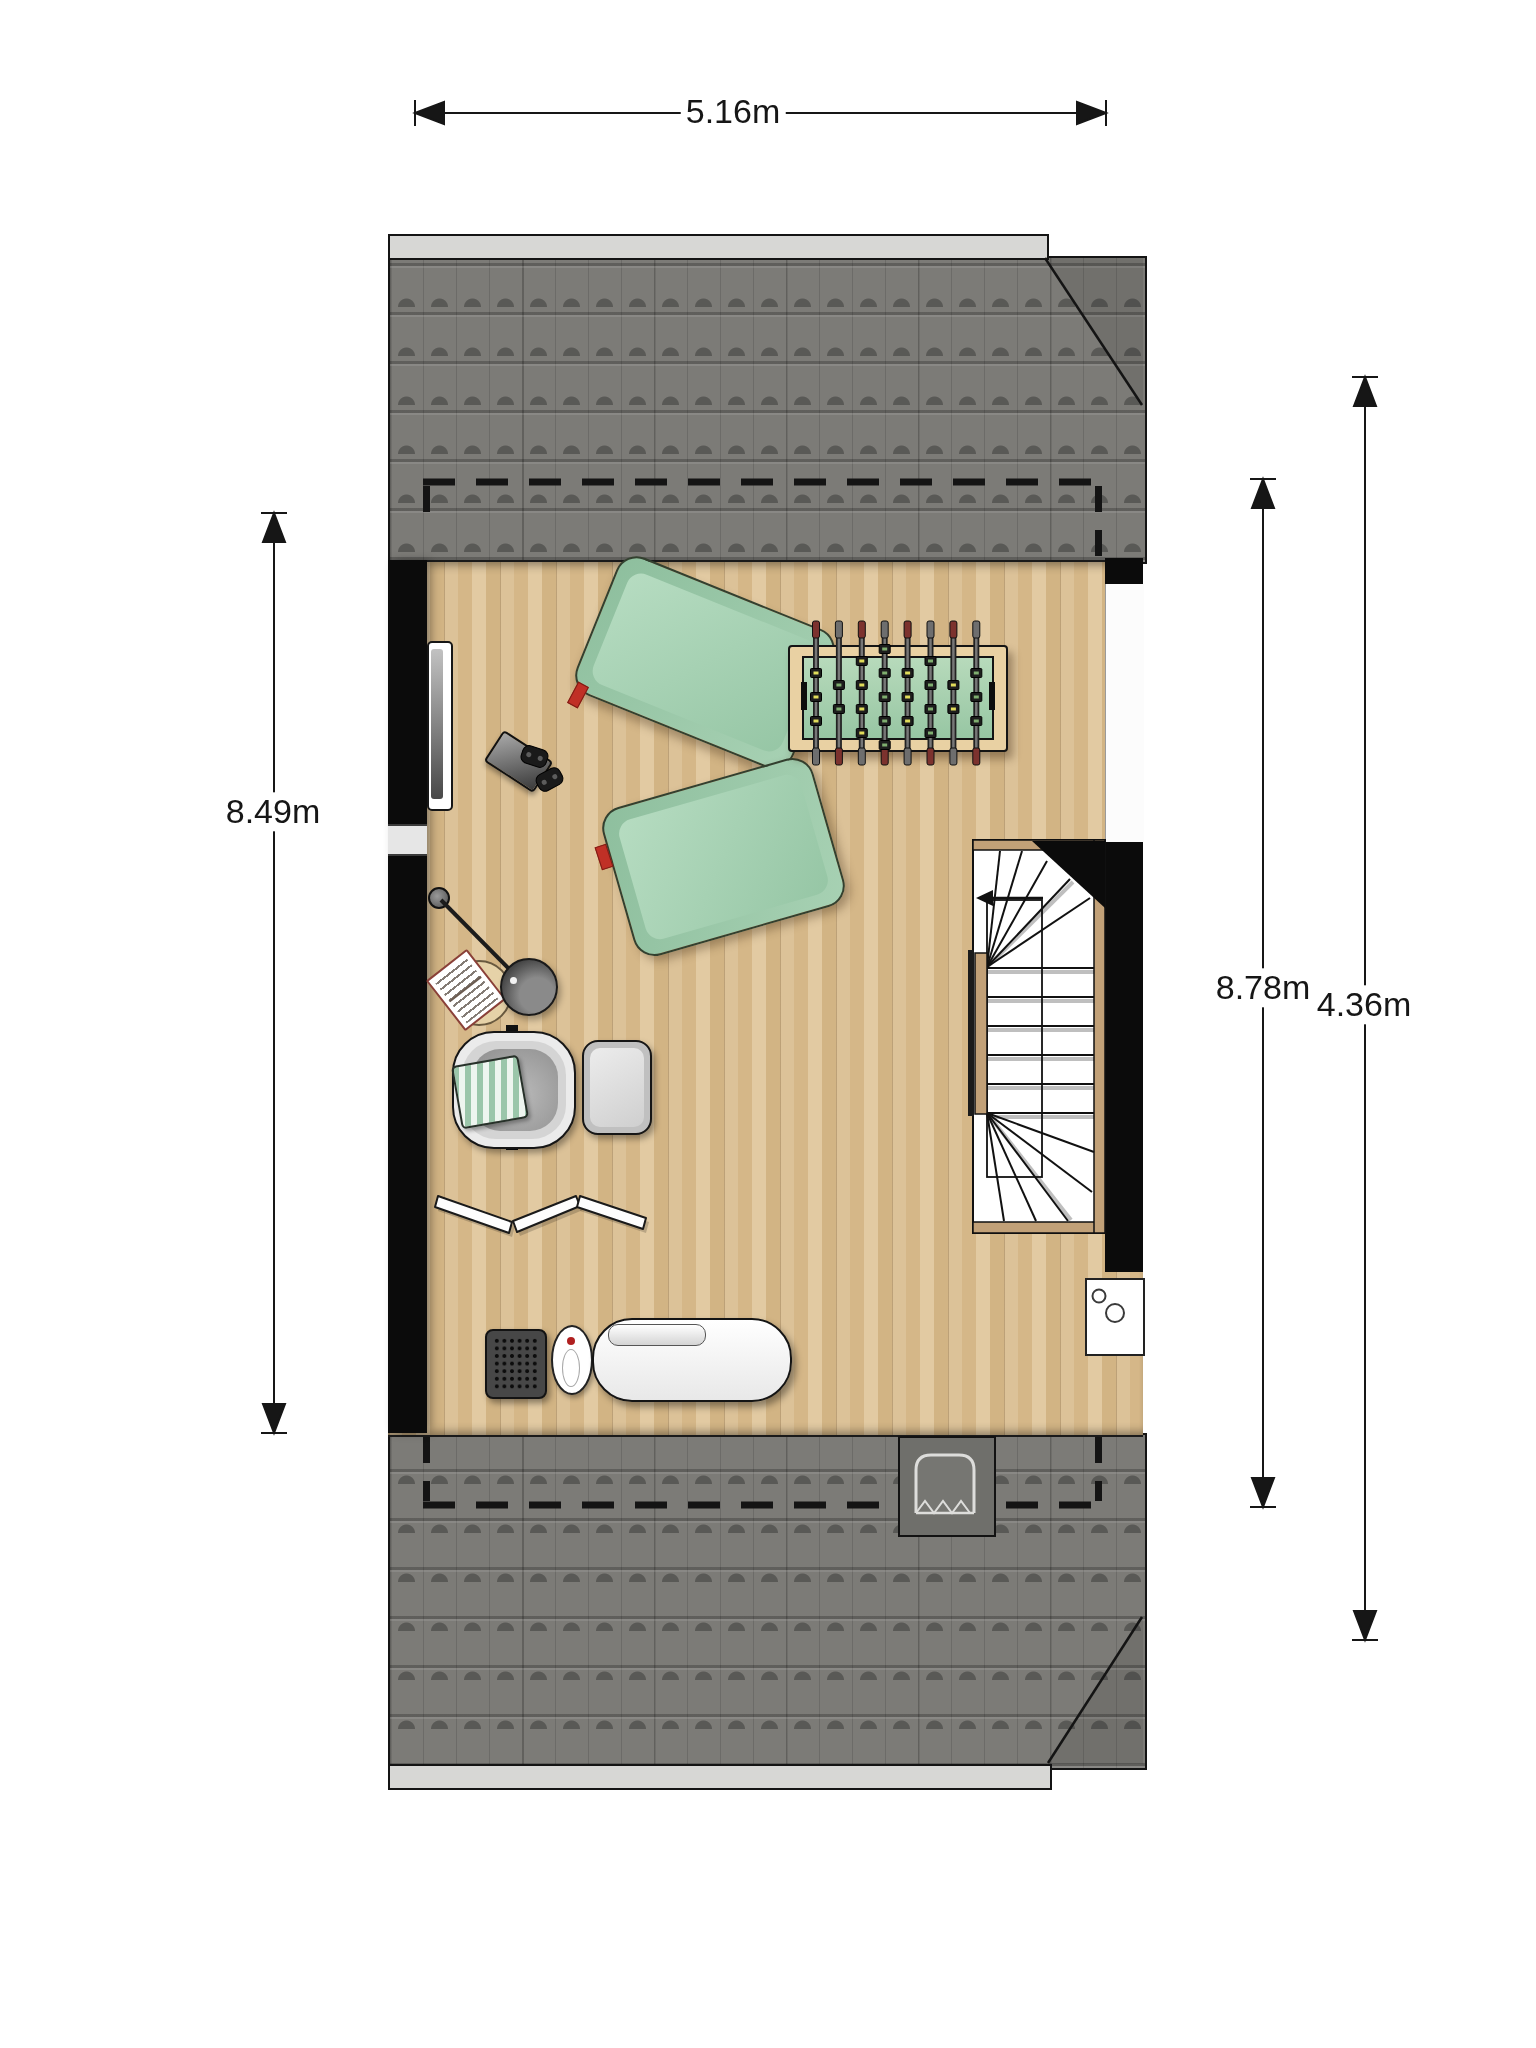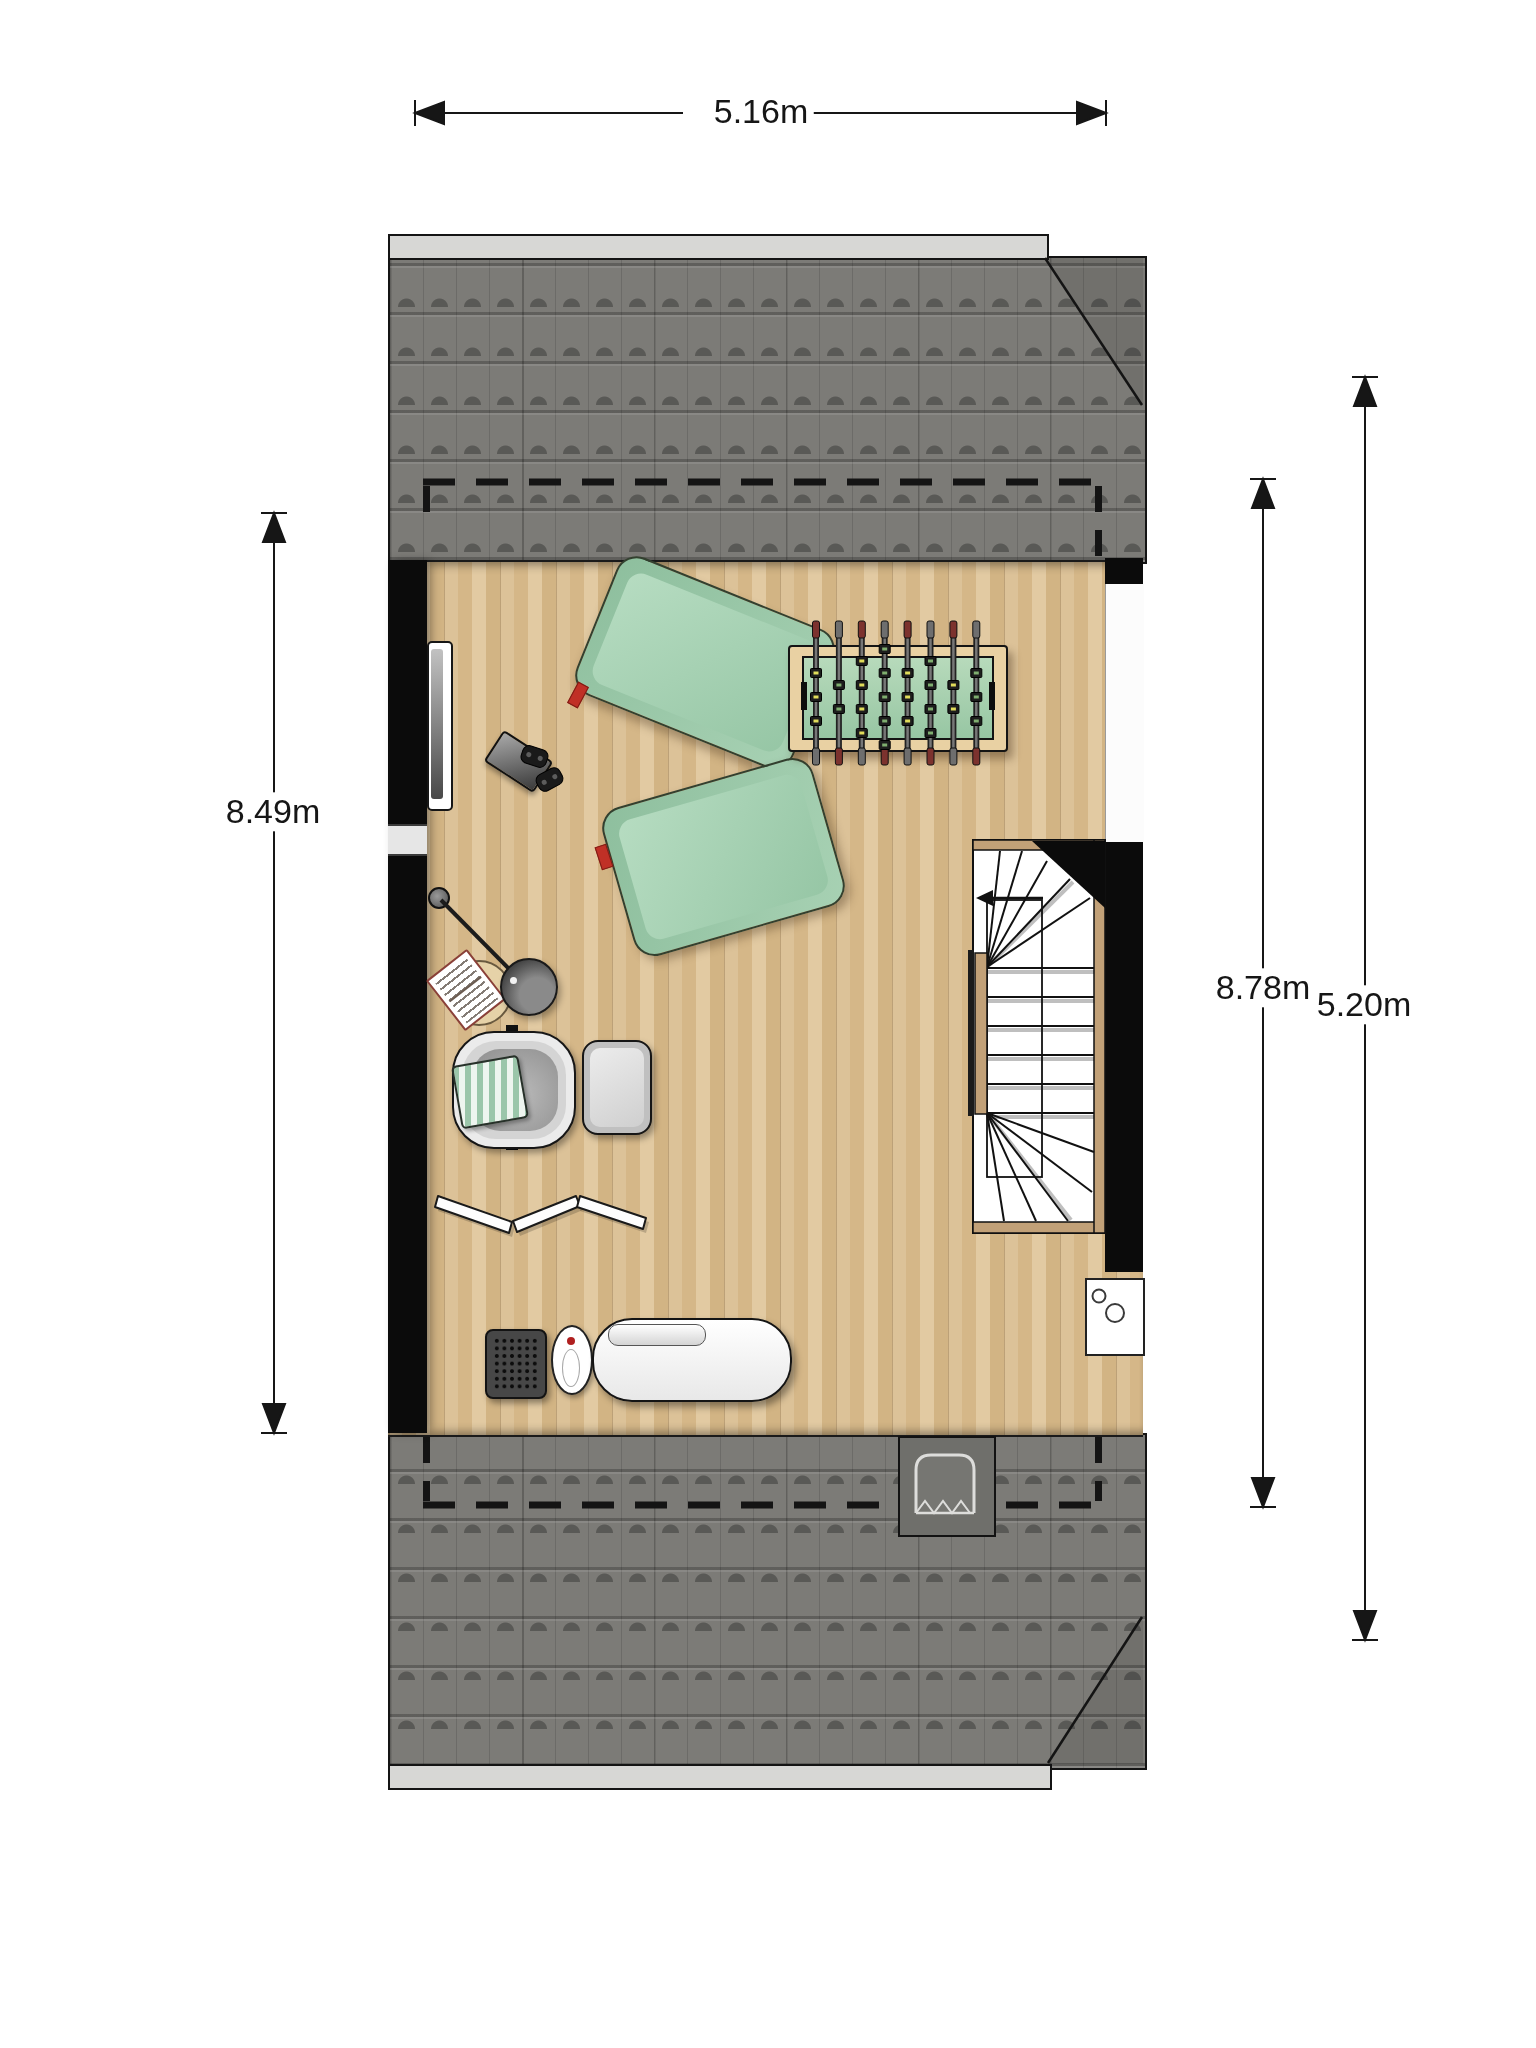--- a/index.html
+++ b/index.html
@@ -431,18 +431,18 @@
       <g>
         <line x1="1365" y1="377" x2="1365" y2="1640"></line>
         <line x1="1352" y1="377" x2="1378" y2="377"></line>
           <line x1="1352" y1="1640" x2="1378" y2="1640"></line>
         <polygon points="1365,377 1354,406 1376,406"></polygon>
           <polygon points="1365,1640 1354,1611 1376,1611"></polygon>
       </g>
     </g>
   </svg>
 
-  <div class="dim-label" style="left:761px;top:112px;">5.16m</div>
+  <div class="dim-label" style="left:733px;top:112px;">5.16m</div>
   <div class="dim-label" style="left:273px;top:812px;">8.49m</div>
   <div class="dim-label" style="left:1263px;top:988px;">8.78m</div>
-  <div class="dim-label" style="left:1364px;top:1005px;">5.20m</div>
+  <div class="dim-label" style="left:1364px;top:1005px;">4.36m</div>
 
 </div>
 
 </body></html>

